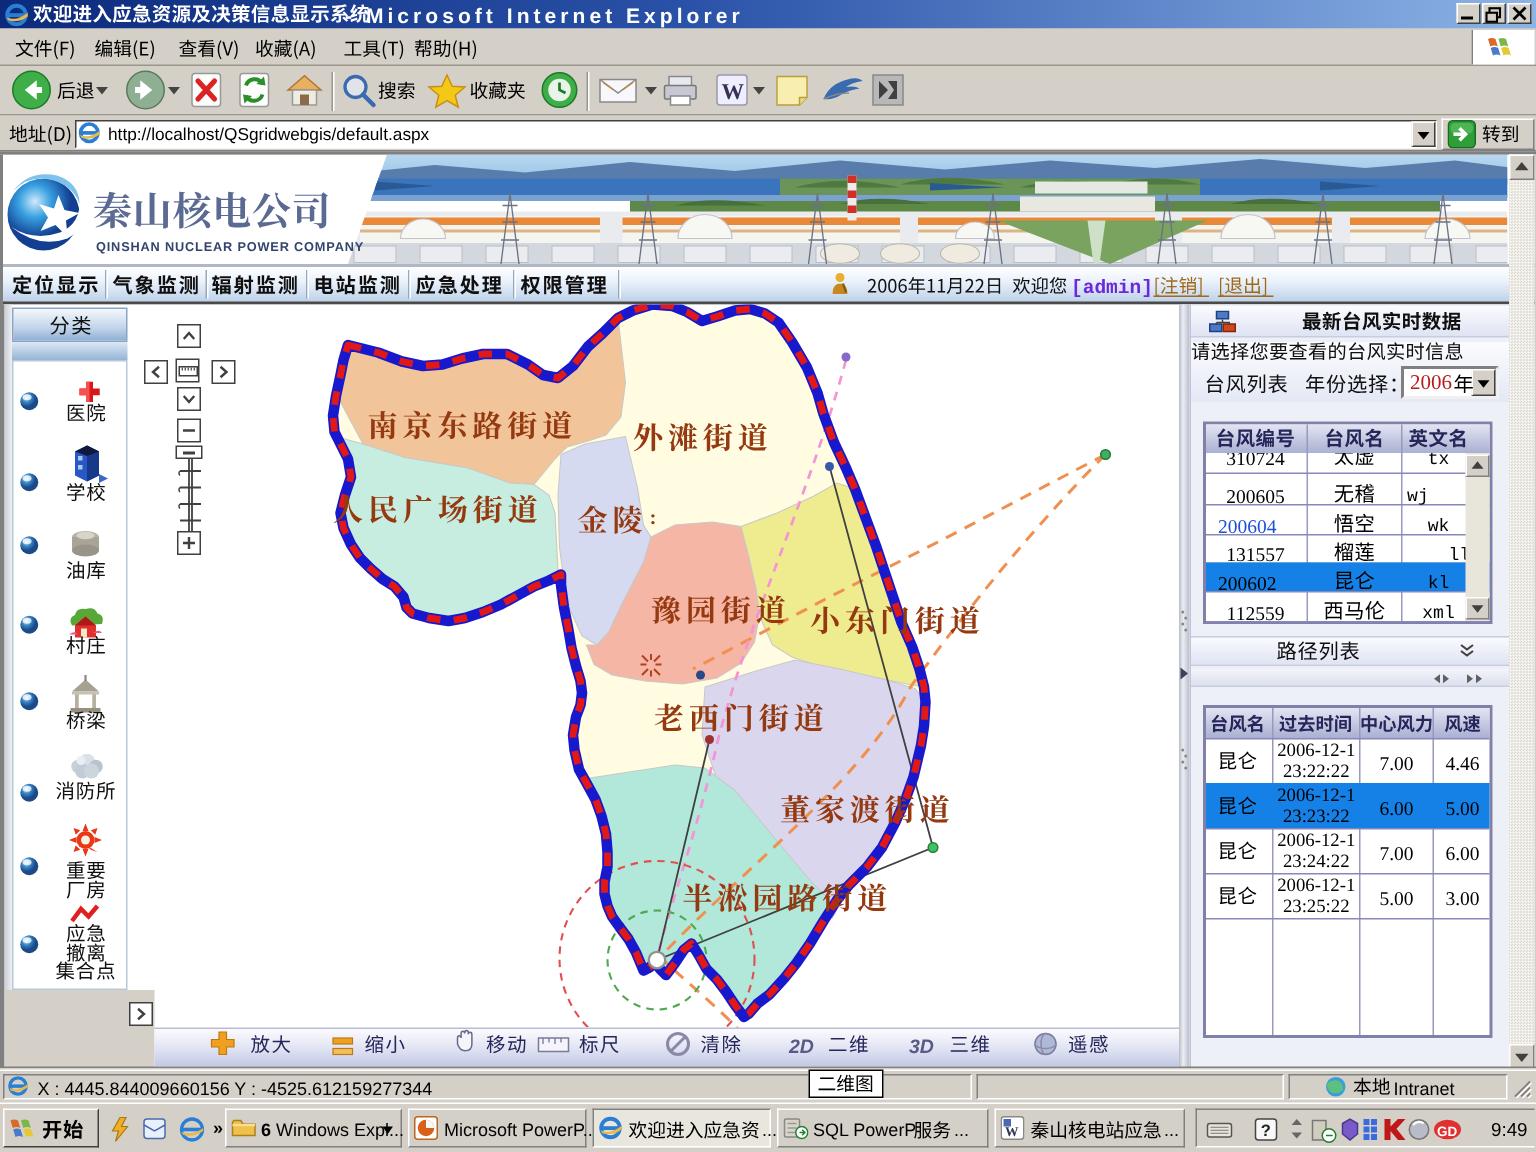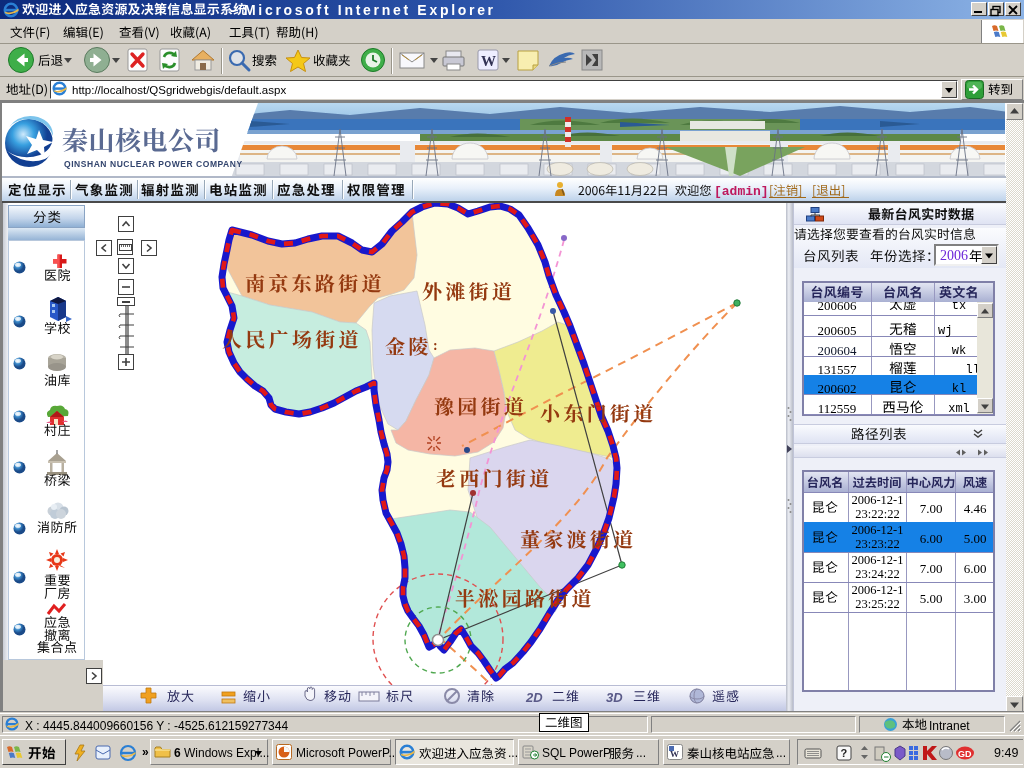--- a/index.html
+++ b/index.html
@@ -207,21 +207,21 @@
 <div style="position:absolute;left:273px;top:180px;width:1px;height:19px;background:#fff"></div>
 <div style="position:absolute;left:342px;top:180px;width:1px;height:19px;background:#98a8b8"></div>
 <div style="position:absolute;left:343px;top:180px;width:1px;height:19px;background:#fff"></div>
 <div style="position:absolute;left:412px;top:180px;width:1px;height:19px;background:#98a8b8"></div>
 <div style="position:absolute;left:413px;top:180px;width:1px;height:19px;background:#fff"></div>
 <svg class="ab" style="left:553px;top:181px" width="14" height="16">
     <circle cx="7" cy="4" r="3" fill="#e8b030"></circle>
     <path d="M2 15 Q2 8 7 8 Q12 8 12 15 Z" fill="#c88820"></path>
     <path d="M9 8 l2 6" stroke="#805818" stroke-width="1.5"></path>
   </svg>
-<div class="ab" style="left:714px;top:184px;font:bold 13px 'Liberation Mono';color:#be185d">[admin]</div>
+<div class="ab" style="left:714px;top:184px;font:bold 13px 'Liberation Mono';color:#6d28d9">[admin]</div>
 <div style="position:absolute;left:769px;top:197px;width:37px;height:1px;background:#a06818"></div>
 <div style="position:absolute;left:812px;top:197px;width:37px;height:1px;background:#a06818"></div>
 <div style="position:absolute;left:0;top:201px;width:1024px;height:2px;background:#4a4a4a"></div>
 <div style="position:absolute;left:0;top:203px;width:1024px;height:510px;background:#fff"></div>
 <div style="position:absolute;left:0;top:203px;width:3px;height:510px;background:#808080"></div>
 <div style="position:absolute;left:3px;top:203px;width:5px;height:457px;background:linear-gradient(90deg,#c8ccd4,#eef0f4)"></div>
 <div style="position:absolute;left:8px;top:205px;width:77px;height:23px;background:linear-gradient(180deg,#f4f8fc 0%,#c2d4ea 60%,#8fb0d4 100%);border:1px solid #8aa4c4"></div>
 <div style="position:absolute;left:8px;top:228px;width:77px;height:12px;background:linear-gradient(180deg,#dce8f4,#96b4d6)"></div>
 <div style="position:absolute;left:8px;top:240px;width:77px;height:420px;background:#fff;border:1px solid #b8c8dc"></div>
 <div style="position:absolute;left:3px;top:660px;width:100px;height:53px;background:#d4d0c8"></div>
@@ -463,43 +463,43 @@
 <div style="position:absolute;left:793px;top:203px;width:213px;height:510px;background:#eef0f8;border-left:1px solid #c0c4d8"></div>
 <div style="position:absolute;left:794px;top:204px;width:212px;height:21px;background:linear-gradient(180deg,#fafbfe,#dfe3f3);border-bottom:1px solid #c8ccdf"></div>
 <svg class="ab" style="left:806px;top:207px" width="18" height="15">
     <rect x="5" y="0.5" width="8" height="5" fill="#4a7ac8" stroke="#204080"></rect>
     <rect x="0.5" y="9" width="8" height="5" fill="#4a7ac8" stroke="#204080"></rect>
     <rect x="9.5" y="9" width="8" height="5" fill="#d04818" stroke="#802808"></rect>
     <path d="M9 6 v2 M5 8 h9 M5 8 v1.5 M13.5 8 v1.5" stroke="#404040" fill="none"></path>
   </svg>
 <div style="position:absolute;left:794px;top:228px;width:212px;height:40px;background:linear-gradient(180deg,#fbfcfe,#e4e8f5)"></div>
 <div style="position:absolute;left:934px;top:244px;width:65px;height:22px;background:#fff;border-top:2px solid #808080;border-left:2px solid #808080;border-right:2px solid #f0f0f0;border-bottom:2px solid #f0f0f0"></div>
-<div class="ab" style="left:940px;top:248px;font:14px 'Liberation Serif';color:#6d28d9">2006</div>
+<div class="ab" style="left:940px;top:248px;font:14px 'Liberation Serif';color:#b91c1c">2006</div>
 <div class="bevel ab" style="left:981px;top:246px;width:16px;height:18px"><svg width="14" height="16">
       <path d="M3 6.5 l8 0 l-4 5 z" fill="#000"></path>
     </svg></div>
 <div style="position:absolute;left:802px;top:281px;width:193px;height:135px;background:#fff;border:2px solid #8080a8"></div>
 <div style="position:absolute;left:804px;top:283px;width:189px;height:19px;background:linear-gradient(180deg,#e2e5f2,#a9b0d2)"></div>
 <div style="position:absolute;left:871px;top:283px;width:1px;height:131px;background:#9898c0"></div>
 <div style="position:absolute;left:934px;top:283px;width:1px;height:131px;background:#9898c0"></div>
 <div style="position:absolute;left:804px;top:315px;width:189px;height:1px;background:#8888b8"></div>
-<div class="ab" style="left:812px;top:298px;width:50px;font:13px 'Liberation Serif';color:#000;text-align:center;clip-path:inset(4px 0 0 0)">200606</div>
+<div class="ab" style="left:812px;top:298px;width:50px;font:13px 'Liberation Serif';color:#000;text-align:center;clip-path:inset(4px 0 0 0)">310724</div>
 <div class="ab" style="left:938px;top:299px;width:42px;font:12px 'Liberation Mono';color:#000;text-align:center;clip-path:inset(3px 0 0 0)">tx</div>
 <div style="position:absolute;left:804px;top:336px;width:189px;height:1px;background:#8888b8"></div>
 <div class="ab" style="left:812px;top:323px;width:50px;font:13px 'Liberation Serif';color:#000;text-align:center;clip-path:inset(0px 0 0 0)">200605</div>
 <div class="ab" style="left:938px;top:324px;width:42px;font:12px 'Liberation Mono';color:#000;text-align:left;clip-path:inset(0px 0 0 0)">wj</div>
 <div style="position:absolute;left:804px;top:356px;width:189px;height:1px;background:#8888b8"></div>
-<div class="ab" style="left:812px;top:343px;width:50px;font:13px 'Liberation Serif';color:#0f172a;text-align:center;clip-path:inset(0px 0 0 0)">200604</div>
+<div class="ab" style="left:812px;top:343px;width:50px;font:13px 'Liberation Serif';color:#1d4ed8;clip-path:inset(0px 0 0 0)">200604</div>
 <div class="ab" style="left:938px;top:344px;width:42px;font:12px 'Liberation Mono';color:#000;text-align:center;clip-path:inset(0px 0 0 0)">wk</div>
 <div style="position:absolute;left:804px;top:375px;width:189px;height:1px;background:#8888b8"></div>
 <div class="ab" style="left:812px;top:362px;width:50px;font:13px 'Liberation Serif';color:#000;text-align:center;clip-path:inset(0px 0 0 0)">131557</div>
 <div class="ab" style="left:938px;top:363px;width:42px;font:12px 'Liberation Mono';color:#000;text-align:right;clip-path:inset(0px 0 0 0)">ll</div>
 <div style="position:absolute;left:804px;top:375px;width:189px;height:19px;background:#1581e6"></div>
 <div style="position:absolute;left:804px;top:394px;width:189px;height:1px;background:#8888b8"></div>
-<div class="ab" style="left:812px;top:381px;width:50px;font:13px 'Liberation Serif';color:#000;text-align:center;clip-path:inset(0px 0 0 0)">200602</div>
+<div class="ab" style="left:812px;top:381px;width:50px;font:13px 'Liberation Serif';color:#000;text-align:left;clip-path:inset(0px 0 0 0)">200602</div>
 <div class="ab" style="left:938px;top:382px;width:42px;font:12px 'Liberation Mono';color:#000;text-align:center;clip-path:inset(0px 0 0 0)">kl</div>
 <div style="position:absolute;left:804px;top:414px;width:189px;height:1px;background:#8888b8"></div>
 <div class="ab" style="left:812px;top:401px;width:50px;font:13px 'Liberation Serif';color:#000;text-align:center;clip-path:inset(0px 0 0 0)">112559</div>
 <div class="ab" style="left:938px;top:402px;width:42px;font:12px 'Liberation Mono';color:#000;text-align:center;clip-path:inset(0px 0 0 0)">xml</div>
 <div style="position:absolute;left:977px;top:302px;width:16px;height:112px;background:#e8e6da"></div>
 <div class="bevel2 ab" style="left:977px;top:303px;width:16px;height:15px"><svg width="14" height="13">
       <path d="M7 3.5 l4 5 l-8 0 z" fill="#404040"></path>
     </svg></div>
 <div class="bevel2 ab" style="left:977px;top:398px;width:16px;height:15px"><svg width="14" height="13">
       <path d="M7 9.5 l4 -5 l-8 0 z" fill="#404040"></path>

